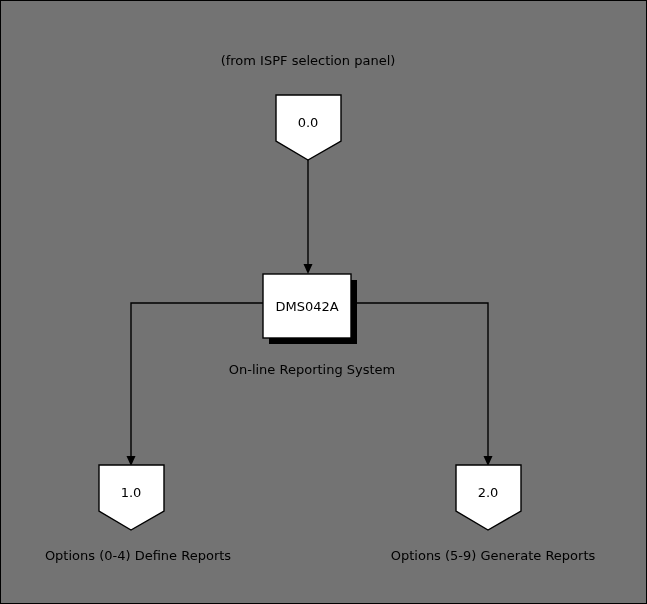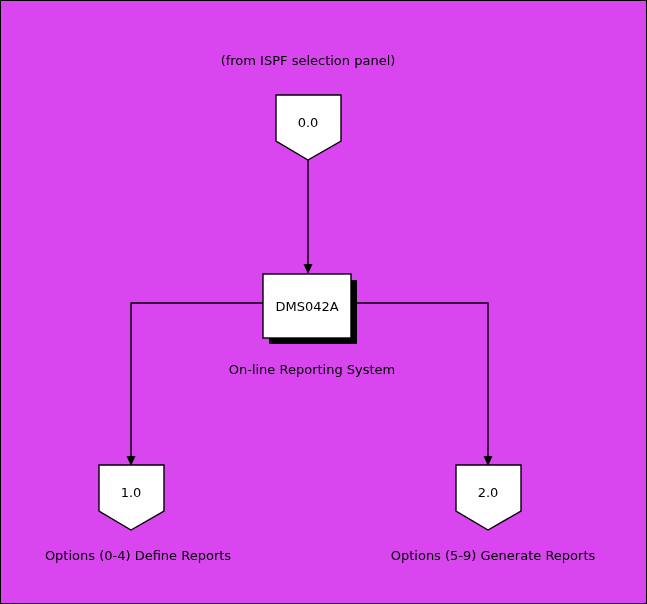--- a/index.html
+++ b/index.html
@@ -7,21 +7,21 @@
     padding: 0;
     background: #ffffff;
   }
   body {
     font-family: "DejaVu Sans", sans-serif;
   }
   #canvas-wrap {
     position: relative;
     width: 647px;
     height: 604px;
-    background: #d946ef;
+    background: #737373;
     box-sizing: border-box;
     border-top: 1px solid #000000;
     border-left: 1px solid #000000;
     border-right: 1px solid #000000;
     border-bottom: 1px solid #000000;
     overflow: hidden;
     text-align: center;
   }
   #diagram-svg {
     position: absolute;

